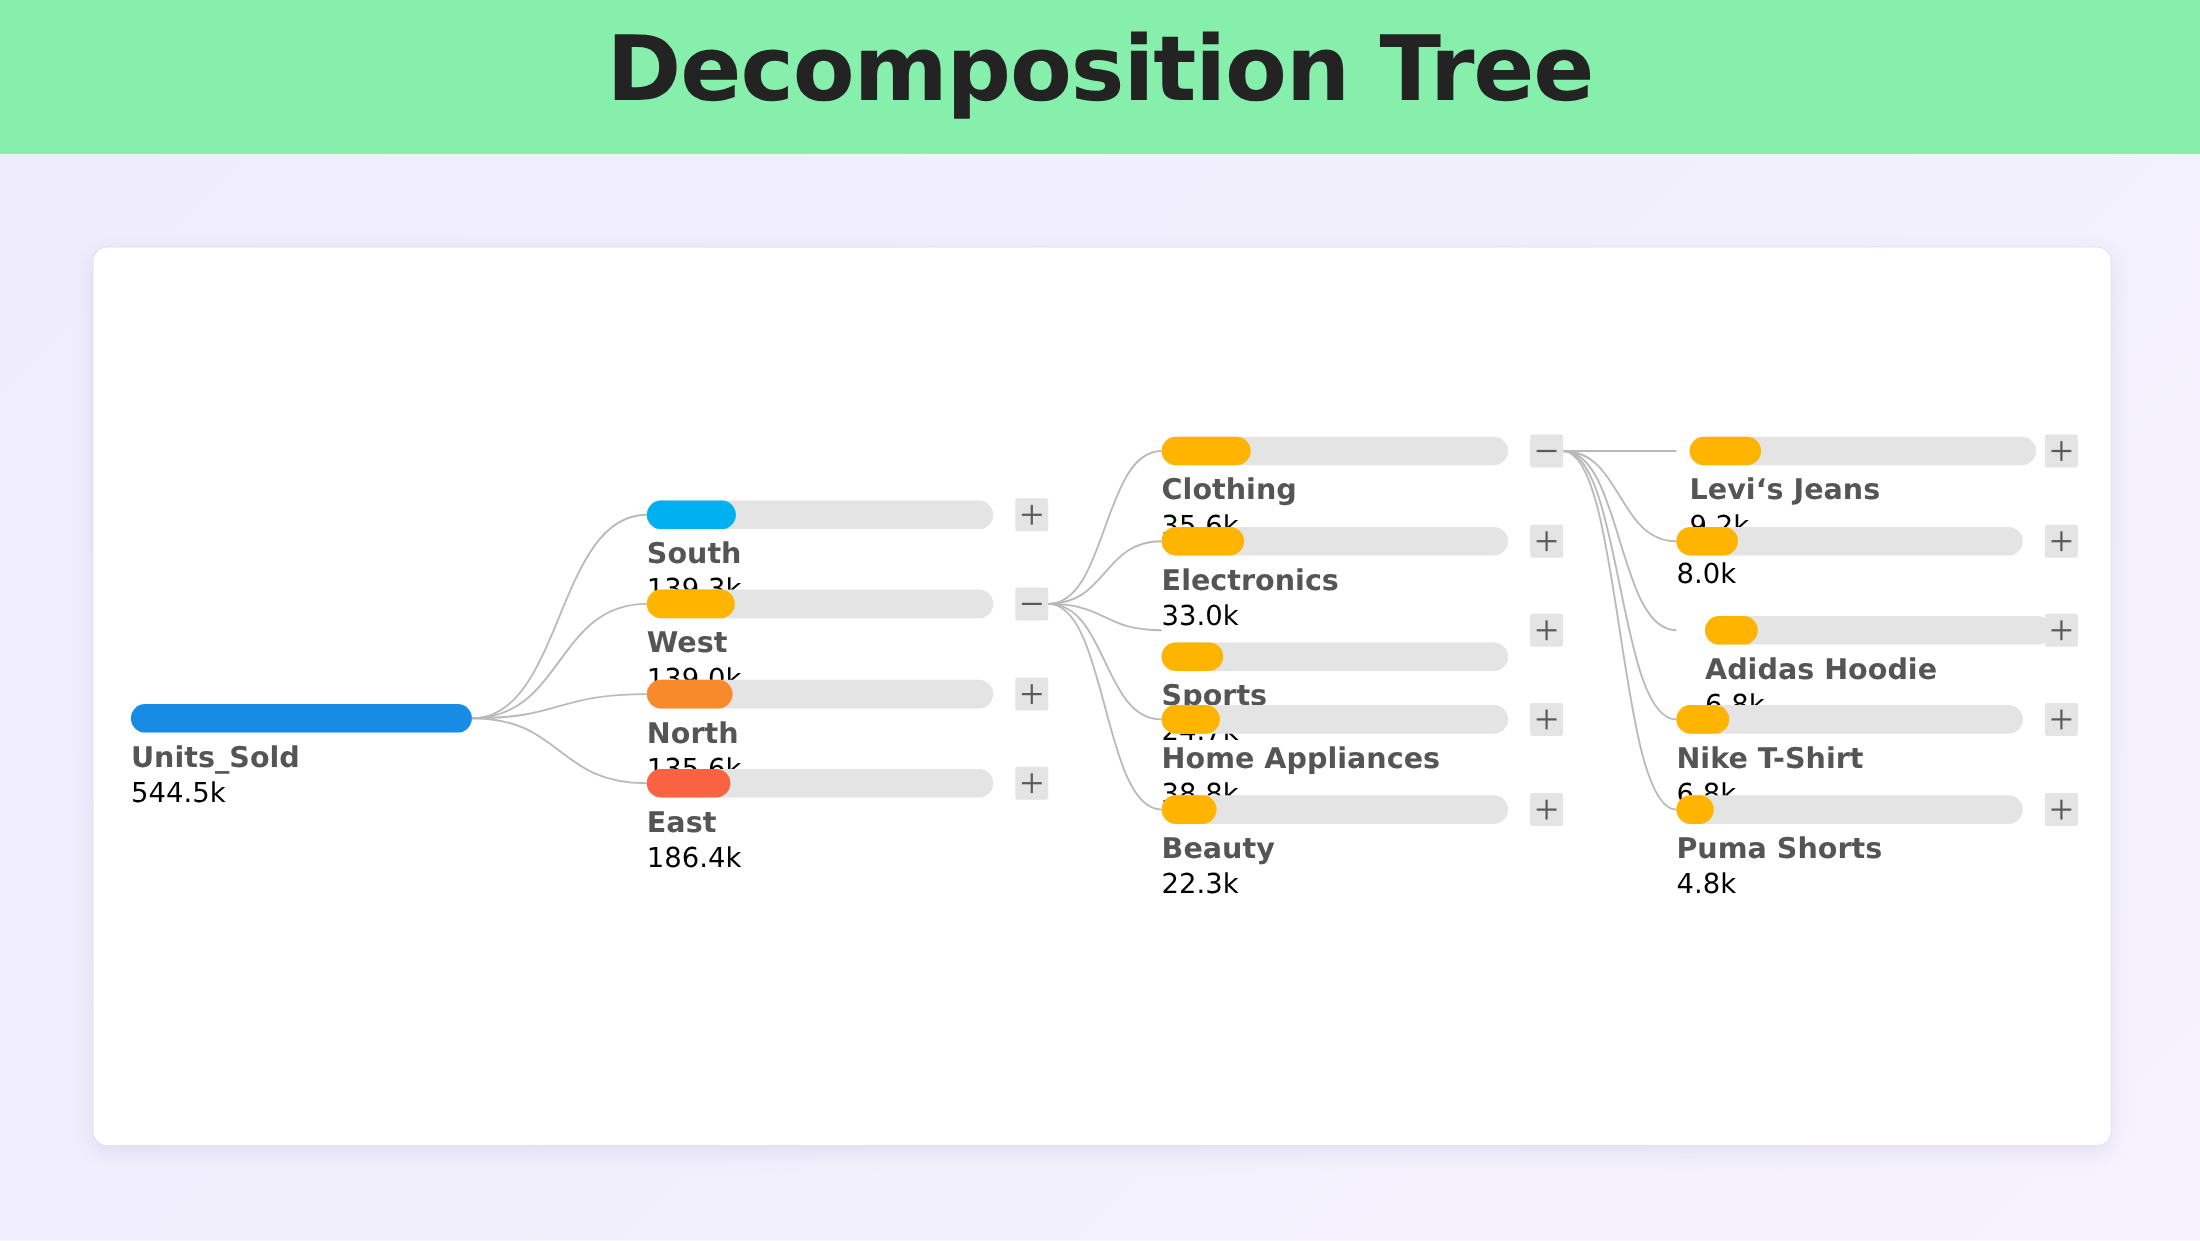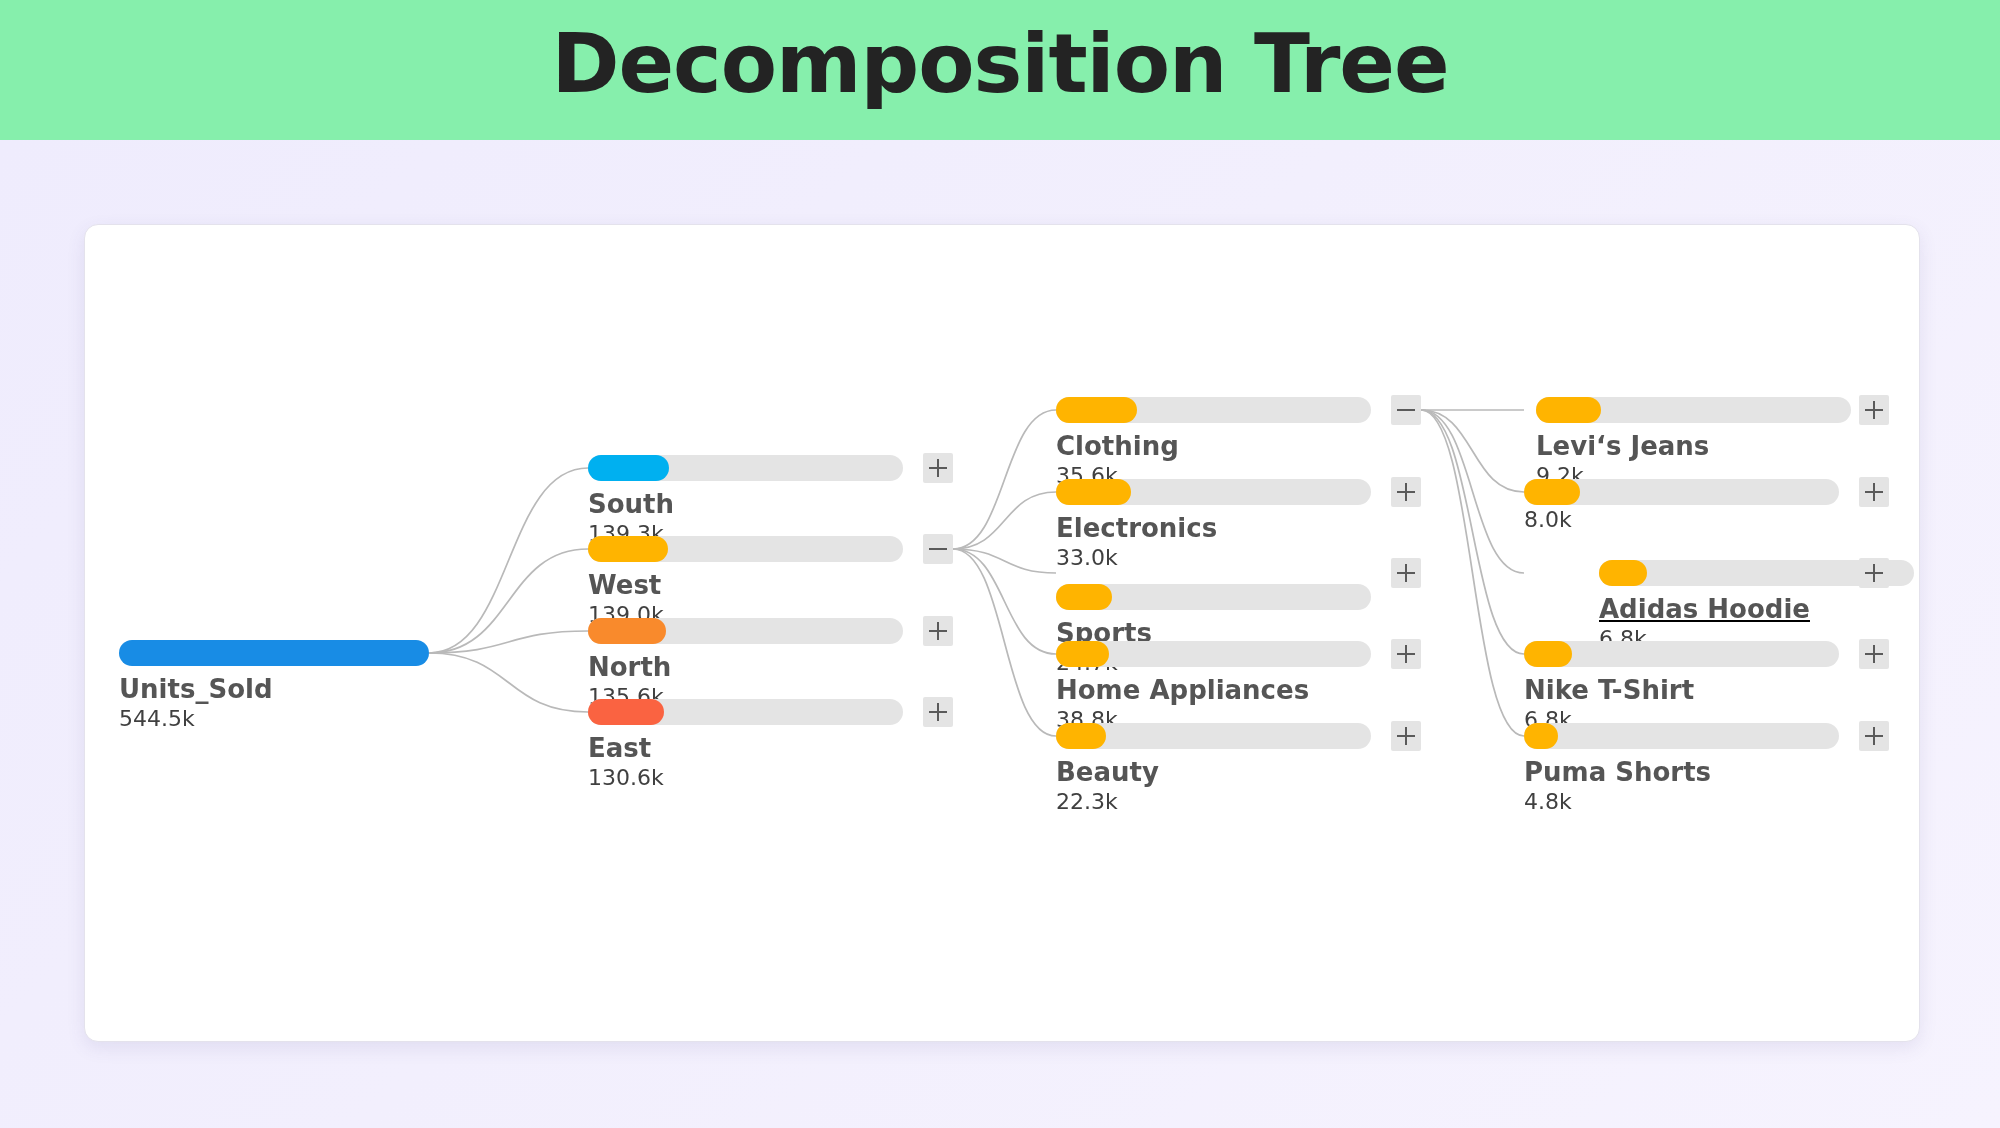--- a/index.html
+++ b/index.html
@@ -103,21 +103,21 @@
     border-radius: 13px;
   }
   .node-label {
     margin-top: 8px;
     font-size: 26px; font-weight: bold; color: #555555;
     white-space: nowrap;
     font-family: "DejaVu Sans", sans-serif;
   }
   .node-value {
     margin-top: 2px;
-    font-size: 22px; color: #404040;
+    font-size: 25px; color: #000000;
     white-space: nowrap;
     font-family: "DejaVu Sans", sans-serif;
   }
   .node.root .bar-fill { border-radius: 13px; }
 
   
   .toggle {
     position: absolute;
     width: 30px; height: 30px;
     background: #e4e4e4;
@@ -264,21 +264,21 @@
         </div>
         <button class="toggle" style="left: 838px; top: 391px;">
           <span class="glyph-h"></span>
           <span class="glyph-v"></span>
         </button>
         <div class="node" style="left: 503px; top: 474px; width: 315px;">
           <div class="bar-track">
             <div class="bar-fill" style="background: rgb(250, 99, 65); width: 76px;"></div>
           </div>
           <div class="node-label">East</div>
-          <div class="node-value">130.6k</div>
+          <div class="node-value">186.4k</div>
         </div>
         <button class="toggle" style="left: 838px; top: 472px;">
           <span class="glyph-h"></span>
           <span class="glyph-v"></span>
         </button>
         <div class="node" style="left: 971px; top: 172px; width: 315px;">
           <div class="bar-track">
             <div class="bar-fill" style="background: rgb(255, 180, 0); width: 81px;"></div>
           </div>
           <div class="node-label">Clothing</div>
@@ -345,21 +345,21 @@
         <div class="node" style="left: 1439px; top: 254px; width: 315px;">
           <div class="bar-track">
             <div class="bar-fill" style="background: rgb(255, 180, 0); width: 56px;"></div>
           </div>
           <div class="node-value">8.0k</div>
         </div>
         <button class="toggle" style="left: 1774px; top: 252px;">
           <span class="glyph-h"></span>
           <span class="glyph-v"></span>
         </button>
-        <div class="node" style="left: 1514px; top: 335px; width: 315px; text-decoration: underline;">
+        <div class="node" style="left: 1465px; top: 335px; width: 315px;">
           <div class="bar-track">
             <div class="bar-fill" style="background: rgb(255, 180, 0); width: 48px;"></div>
           </div>
           <div class="node-label">Adidas Hoodie</div>
           <div class="node-value">6.8k</div>
         </div>
         <button class="toggle" style="left: 1774px; top: 333px;">
           <span class="glyph-h"></span>
           <span class="glyph-v"></span>
         </button>

